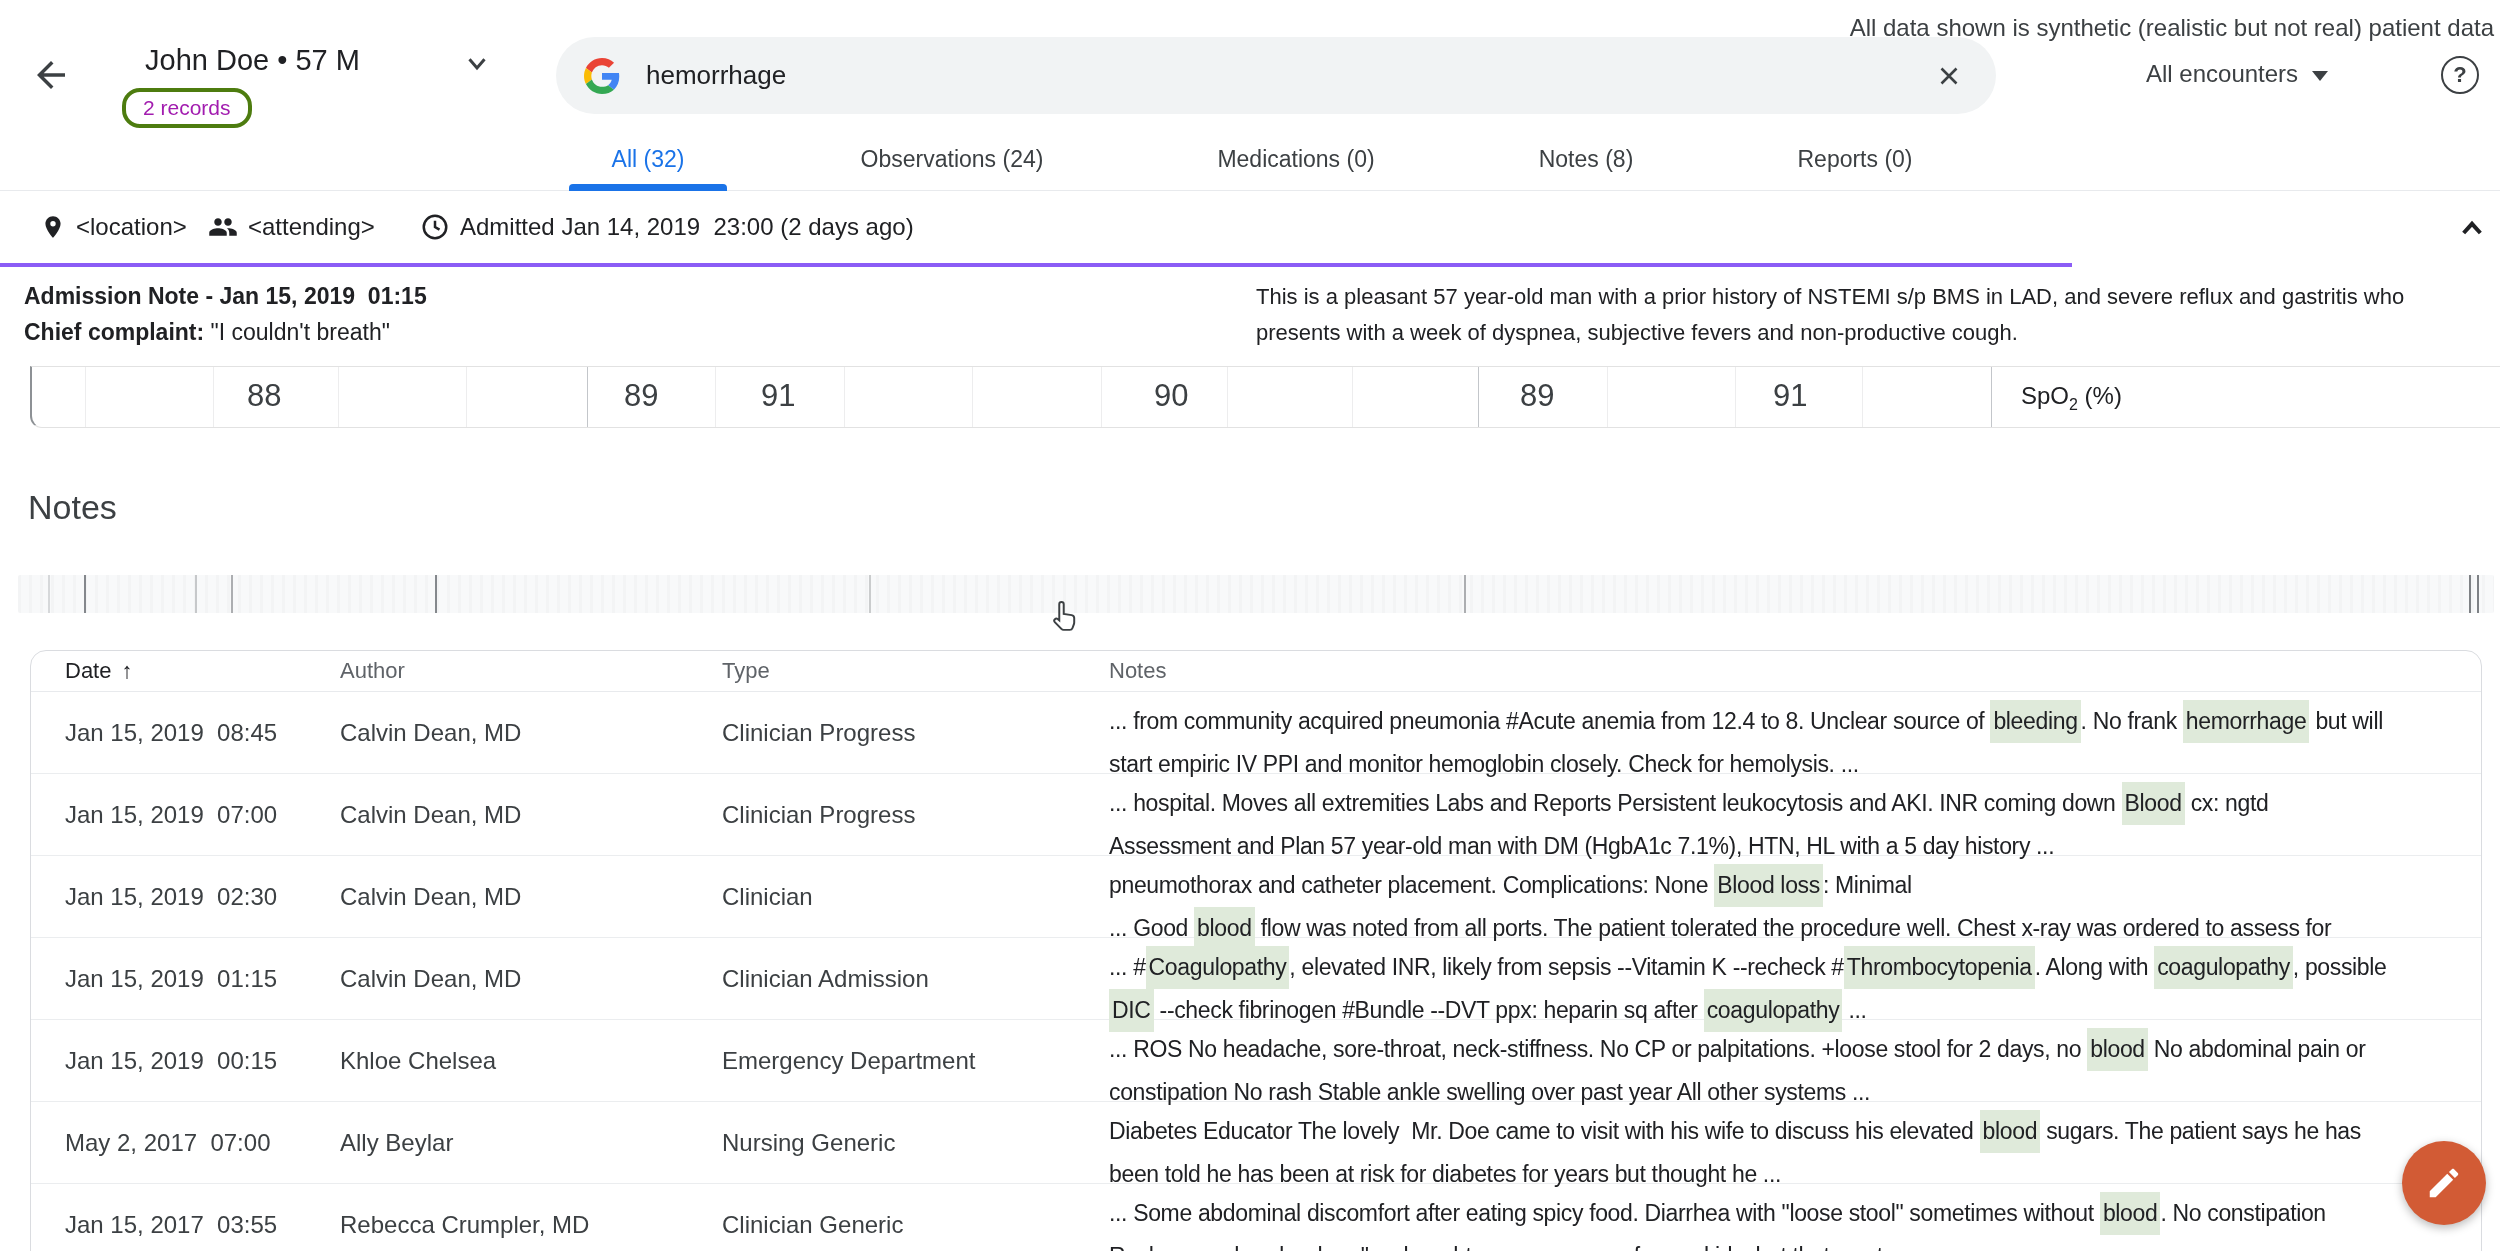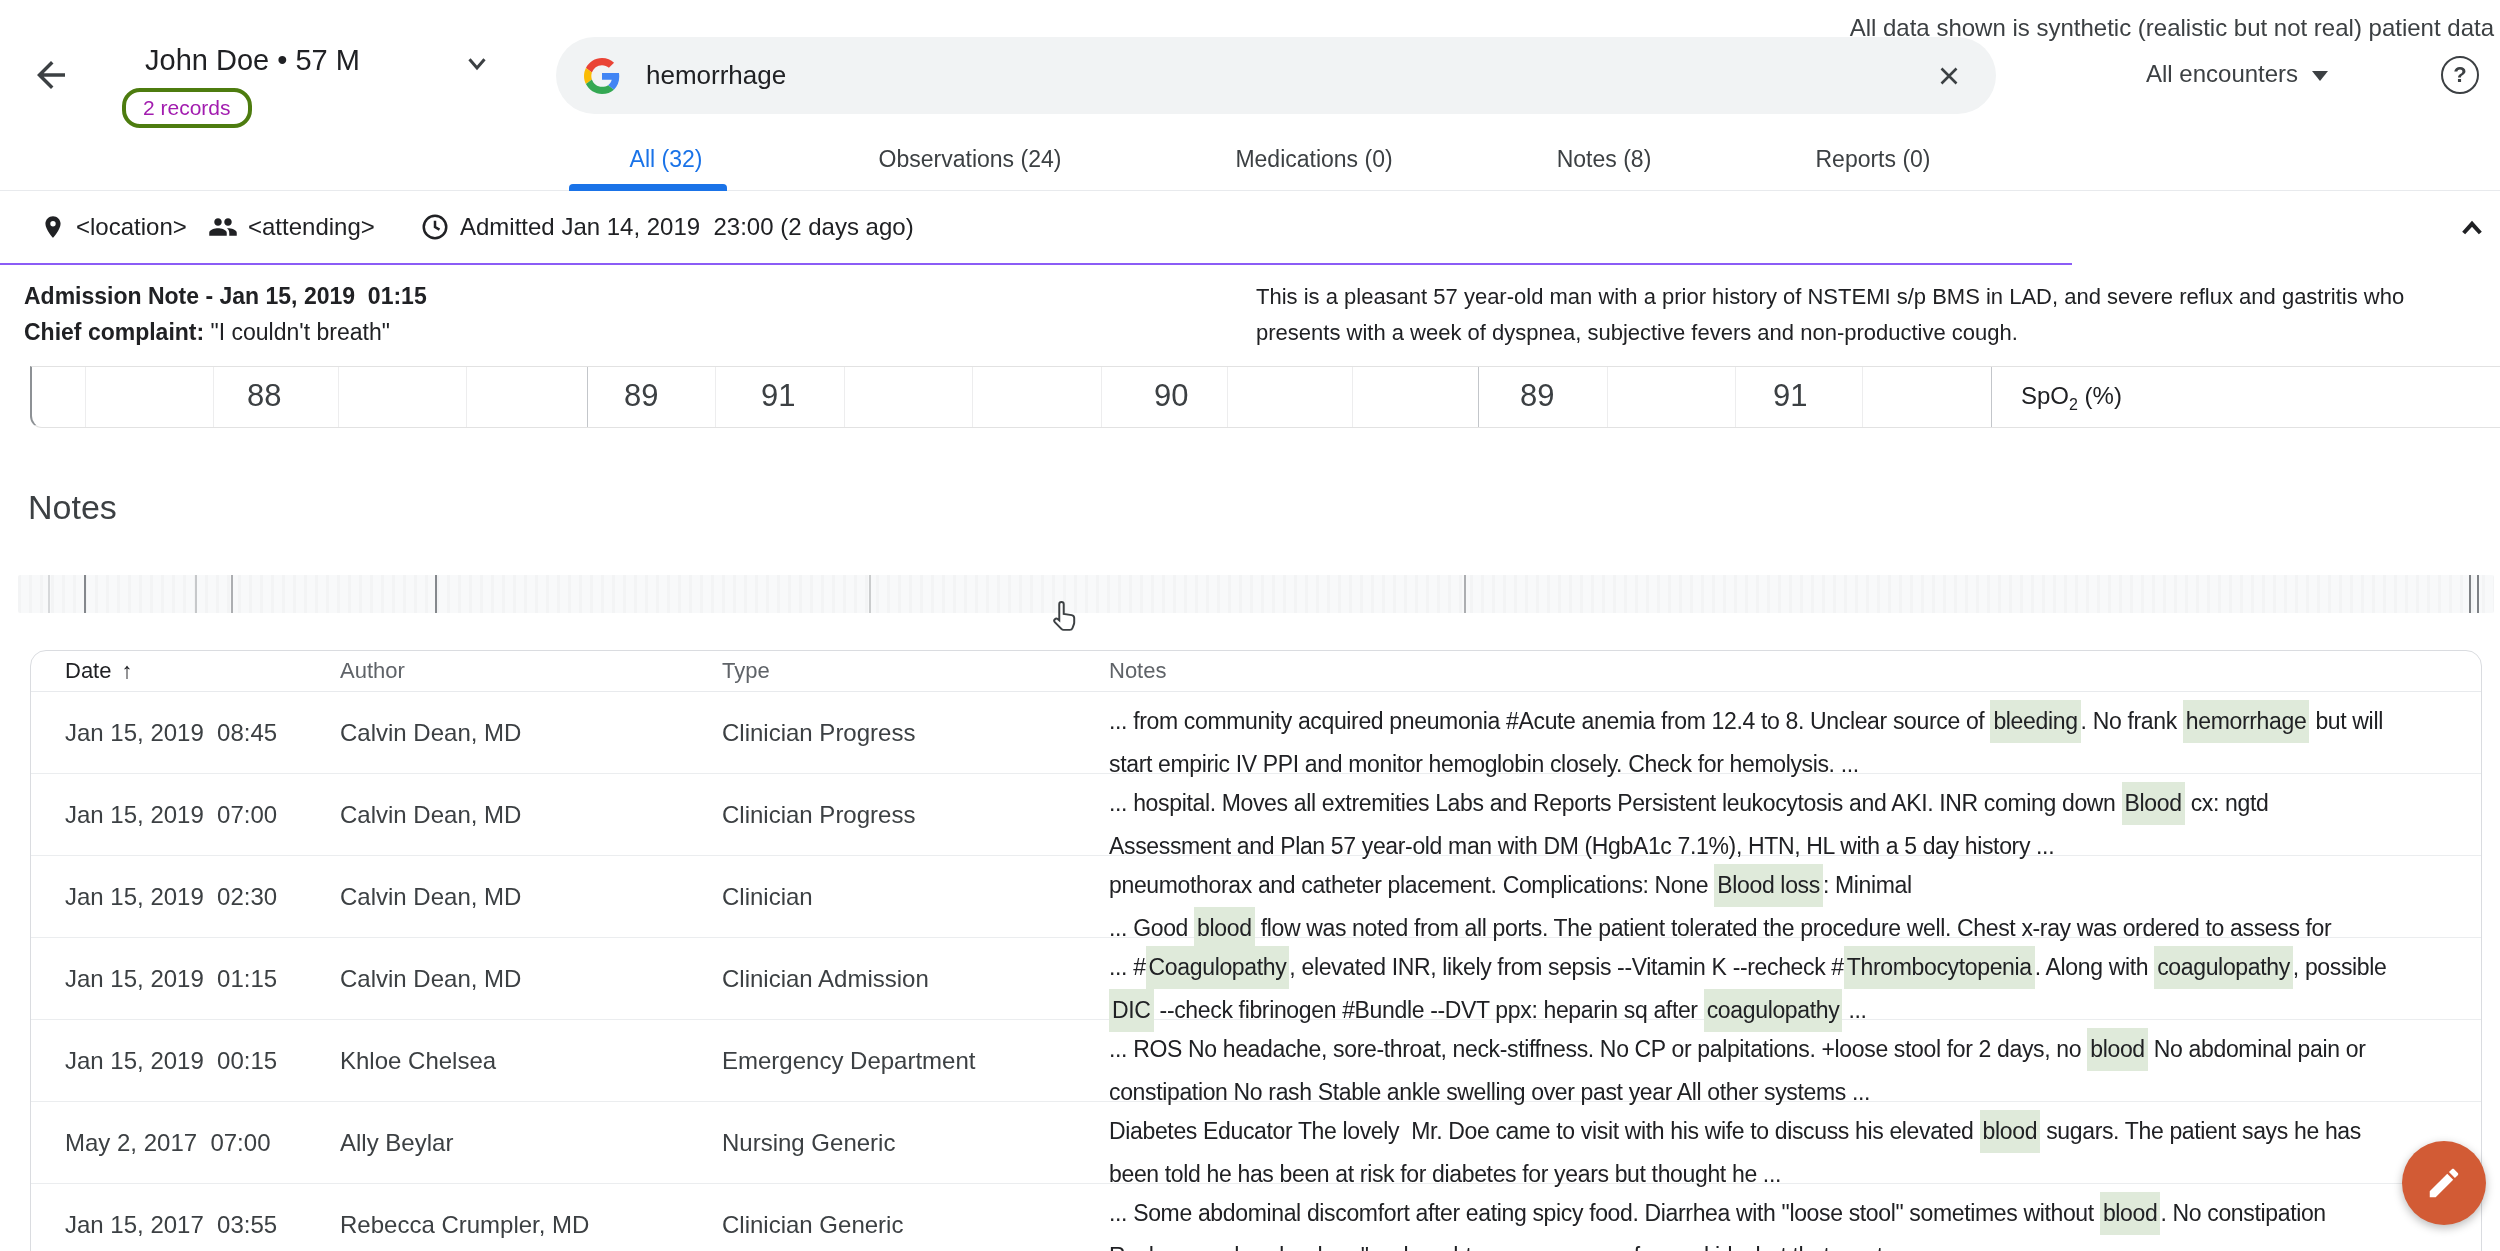--- a/index.html
+++ b/index.html
@@ -24,27 +24,27 @@
   .search-query{margin-left:26px;font-size:26px;color:#202124;}
   .clear-btn{position:absolute;right:32px;top:24px;cursor:pointer;}
   .encounters{left:2146px;top:60px;display:flex;align-items:center;gap:14px;font-size:24px;color:#3c4043;cursor:pointer;}
   .tri-down{width:0;height:0;border-left:8px solid transparent;border-right:8px solid transparent;
     border-top:10px solid #3c4043;margin-top:3px;}
   .help-btn{left:2441px;top:56px;width:34px;height:34px;border:2.5px solid #3c4043;border-radius:50%;
     display:flex;align-items:center;justify-content:center;font-size:22px;font-weight:700;color:#3c4043;cursor:pointer;}
 
   
   .tabs-row{left:0;top:130px;width:2500px;height:60px;border-bottom:1px solid #e8eaed;}
-  .tab{position:absolute;top:0;transform:translateX(-50%);line-height:58px;font-size:23px;color:#3c4043;cursor:pointer;white-space:pre;margin-left:18px;}
+  .tab{position:absolute;top:0;transform:translateX(-50%);line-height:58px;font-size:23px;color:#3c4043;cursor:pointer;white-space:pre;}
   .tab.active{color:var(--accent);font-weight:500;}
   .tab-underline{position:absolute;bottom:-1px;transform:translateX(-50%);width:158px;height:7px;
     background:var(--accent);border-radius:4px 4px 0 0;}
 
   
-  .enc-bar{left:0;top:191px;width:2072px;height:72px;border-bottom:2px solid #8b5cf6;}
+  .enc-bar{left:0;top:191px;width:2072px;height:72px;border-bottom:4px solid #8b5cf6;}
   .enc-item{position:absolute;top:0;height:72px;display:flex;align-items:center;gap:10px;
     font-size:24px;color:#202124;white-space:pre;}
   .collapse-btn{left:2452px;top:208px;width:40px;height:40px;cursor:pointer;}
 
   
   .adm-title{left:24px;top:283px;font-size:23px;font-weight:700;white-space:pre;}
   .adm-chief{left:24px;top:319px;font-size:23px;white-space:pre;}
   .adm-chief b{font-weight:700;}
   .adm-sum{left:1256px;width:1230px;font-size:22px;color:#202124;white-space:nowrap;overflow:hidden;}
   .adm-sum1{top:284px;} .adm-sum2{top:320px;}

